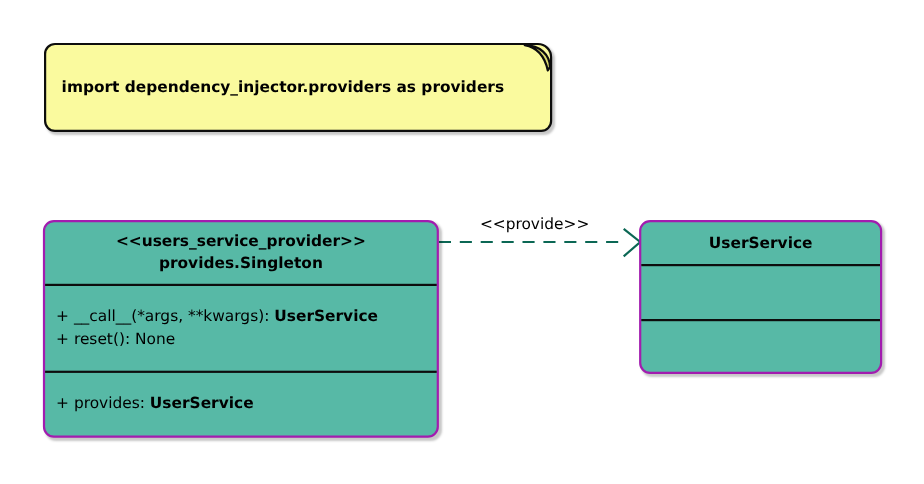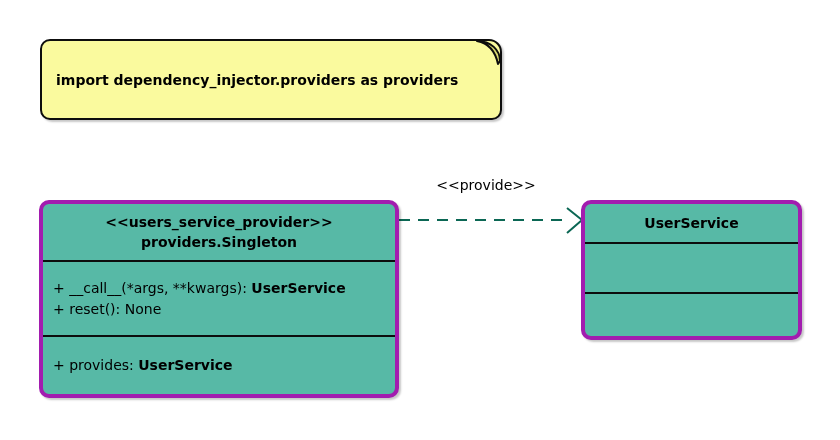--- a/index.html
+++ b/index.html
@@ -43,21 +43,21 @@
     position: absolute;
     top: -2px;
     right: -2px;
   }
 
   
   .uml-class {
     position: absolute;
     box-sizing: border-box;
     background: #57B9A6;
-    border: 4px solid #a21caf;
+    border: 2px solid #a21caf;
     border-radius: 10px;
     box-shadow: 2px 2px 2px rgba(0,0,0,0.22);
     display: flex;
     flex-direction: column;
   }
   .provider-class {
     left: 39px;
     top: 200px;
     width: 360px;
     height: 198px;
@@ -113,21 +113,21 @@
   
   .edge-svg {
     position: absolute;
     left: 0;
     top: 0;
     pointer-events: none;
   }
   .edge-label {
     position: absolute;
     left: 435px;
-    top: 176px;
+    top: 195px;
     width: 102px;
     height: 18px;
     font-size: 14px;
     line-height: 18px;
     text-align: center;
     white-space: nowrap;
   }
 </style>
 </head>
 <body>
@@ -143,21 +143,21 @@
 
   <svg class="edge-svg" width="840" height="440" viewBox="0 0 840 440">
     <line x1="399" y1="220" x2="567" y2="220" stroke="#0B6754" stroke-width="2" stroke-dasharray="11,8"></line>
     <polyline points="567,208 582,220 567,233" fill="none" stroke="#0B6754" stroke-width="2"></polyline>
   </svg>
   <div class="edge-label">&lt;&lt;provide&gt;&gt;</div>
 
   <div class="uml-class provider-class">
     <div class="sec header">
       <div>&lt;&lt;users_service_provider&gt;&gt;</div>
-      <div>providers.Singleton</div>
+      <div>provides.Singleton</div>
     </div>
     <div class="sec methods">
       <div class="member-line"><span>+ __call__(*args, **kwargs): </span><b>UserService</b></div>
       <div class="member-line">+ reset(): None</div>
     </div>
     <div class="sec attrs">
       <div class="member-line"><span>+ provides: </span><b>UserService</b></div>
     </div>
   </div>
 

